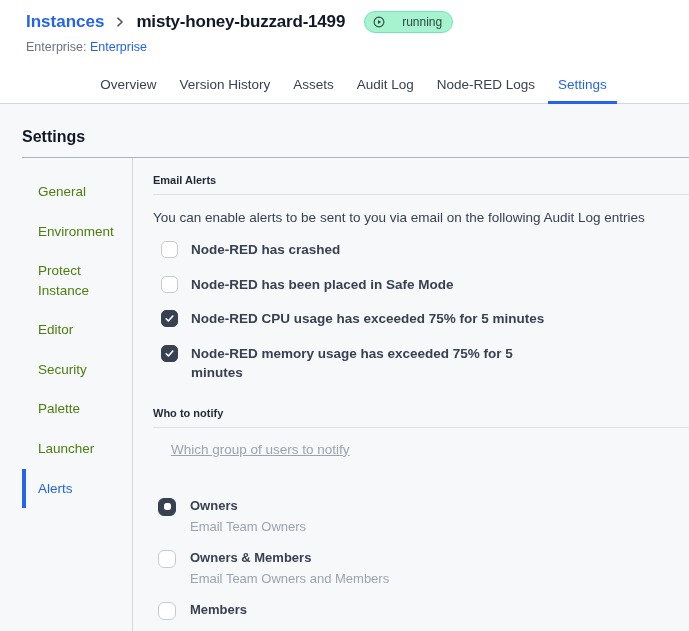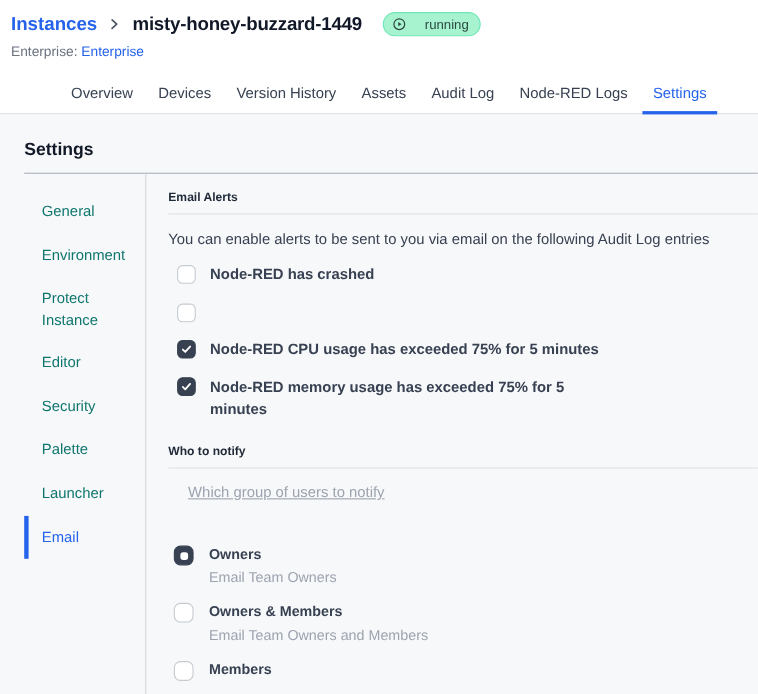--- a/index.html
+++ b/index.html
@@ -9,21 +9,21 @@
     background:#ffffff; color:#374151; overflow:hidden;
     -webkit-font-smoothing:antialiased;
   }
   :root{
     --accent:#2563EB;
     --status-bg:#A7F3D0; --status-border:#6EE7B7; --status-text:#2C4A42;
     --control:#374151;
   }
 
   
-  .header { padding:11px 22px 0 10px; background:#fff; }
+  .header { padding:11px 22px 0 26px; background:#fff; }
   .breadcrumb { display:flex; align-items:center; gap:9px; }
   .bc-root { color:var(--accent); font-weight:700; font-size:17px; cursor:pointer; }
   .bc-sep { display:flex; align-items:center; color:#4B5563; }
   .bc-current { color:#111827; font-weight:700; font-size:17px; letter-spacing:-0.2px; }
   .status-badge {
     margin-left:10px; display:inline-flex; align-items:center; gap:16px;
     background:var(--status-bg); border:1px solid var(--status-border);
     color:var(--status-text); border-radius:999px; padding:3px 10px 3px 7px;
     font-size:12px; line-height:1;
   }
@@ -40,21 +40,21 @@
 
   
   .content { background:#F7F8FA; height:527px; overflow:hidden; }
   .page-title { margin:24px 0 0 22px; font-size:16px; font-weight:700; color:#111827; }
   .title-divider { border-top:1px solid #A9B1BC; margin:11px 0 0 22px; }
 
   .settings-body { display:flex; margin-left:22px; align-items:stretch; }
   .sidebar { width:111px; flex-shrink:0; border-right:1px solid #D4D8DE; padding:14px 0; }
   .side-item {
     border-left:4px solid transparent; padding:10px 6px 10px 12px;
-    font-size:13.5px; line-height:1.45; color:#0f766e; cursor:pointer;
+    font-size:13.5px; line-height:1.45; color:#4d7c0f; cursor:pointer;
   }
   .side-item.active { color:var(--accent); border-left-color:var(--accent); }
 
   .main { flex:1; padding:16px 0 0 20px; min-width:0; }
   .section-title { font-size:11px; font-weight:700; color:#1F2937; }
   .section-divider { border-top:1px solid #DDE1E6; margin-top:8px; }
   .section-desc { font-size:13.5px; color:#374151; margin-top:15px; }
 
   .checkbox-list { margin-left:8px; }
   .checkbox-row { display:flex; align-items:flex-start; gap:13px; margin-top:15px; cursor:pointer; }
@@ -86,41 +86,40 @@
 <body>
 
 <div class="header">
   <div class="breadcrumb">
     <span class="bc-root">Instances</span>
     <span class="bc-sep">
       <svg width="14" height="14" viewBox="0 0 20 20">
           <path d="M7 4.5l6 5.5-6 5.5" fill="none" stroke="currentColor" stroke-width="2.2" stroke-linecap="round" stroke-linejoin="round"></path>
         </svg>
     </span>
-    <span class="bc-current">misty-honey-buzzard-1449</span>
+    <span class="bc-current">misty-honey-buzzard-1499</span>
     <span class="status-badge">
       <span style="display:flex;">
         <svg width="14" height="14" viewBox="0 0 20 20">
             <circle cx="10" cy="10" r="7" fill="none" stroke="currentColor" stroke-width="1.6"></circle>
             <path d="M8.6 7.3L13 10l-4.4 2.7z" fill="currentColor"></path>
           </svg>
       </span>
       <span>running</span>
     </span>
   </div>
   <div class="app-row">
     <span>Enterprise:</span>
     <span class="app-link">Enterprise</span>
   </div>
 </div>
 
 <div class="tabs">
 
 <div class="tab">Overview</div>
-    <div class="tab">Devices</div>
     <div class="tab">Version History</div>
     <div class="tab">Assets</div>
     <div class="tab">Audit Log</div>
     <div class="tab">Node-RED Logs</div>
     <div class="tab active">Settings</div>
   </div>
 
 <div class="content">
   <div class="page-title">Settings</div>
   <div class="title-divider"></div>
@@ -128,21 +127,21 @@
   <div class="settings-body">
     <div class="sidebar">
 
     <div class="side-item">General</div>
         <div class="side-item">Environment</div>
         <div class="side-item">Protect Instance</div>
         <div class="side-item">Editor</div>
         <div class="side-item">Security</div>
         <div class="side-item">Palette</div>
         <div class="side-item">Launcher</div>
-        <div class="side-item active">Email</div>
+        <div class="side-item active">Alerts</div>
       </div>
 
     <div class="main">
 
       <div class="section-email-alerts">
         <div class="section-title">Email Alerts</div>
         <div class="section-divider"></div>
         <div class="section-desc">You can enable alerts to be sent to you via email on the following Audit Log entries</div>
 
         <div class="checkbox-list">
@@ -150,20 +149,21 @@
         <div class="checkbox-row">
               <span class="checkbox">
                 
               </span>
               <span class="checkbox-label">Node-RED has crashed</span>
             </div>
             <div class="checkbox-row">
               <span class="checkbox">
                 
               </span>
+              <span class="checkbox-label">Node-RED has been placed in Safe Mode</span>
             </div>
             <div class="checkbox-row checked">
               <span class="checkbox">
                 <svg class="check-icon" width="11" height="11" viewBox="0 0 20 20">
                   <path d="M4 10.5L8 14.5 16 5.5" fill="none" stroke="#fff" stroke-width="3" stroke-linecap="round" stroke-linejoin="round"></path>
                 </svg>
               </span>
               <span class="checkbox-label">Node-RED CPU usage has exceeded 75% for 5 minutes</span>
             </div>
             <div class="checkbox-row checked">

